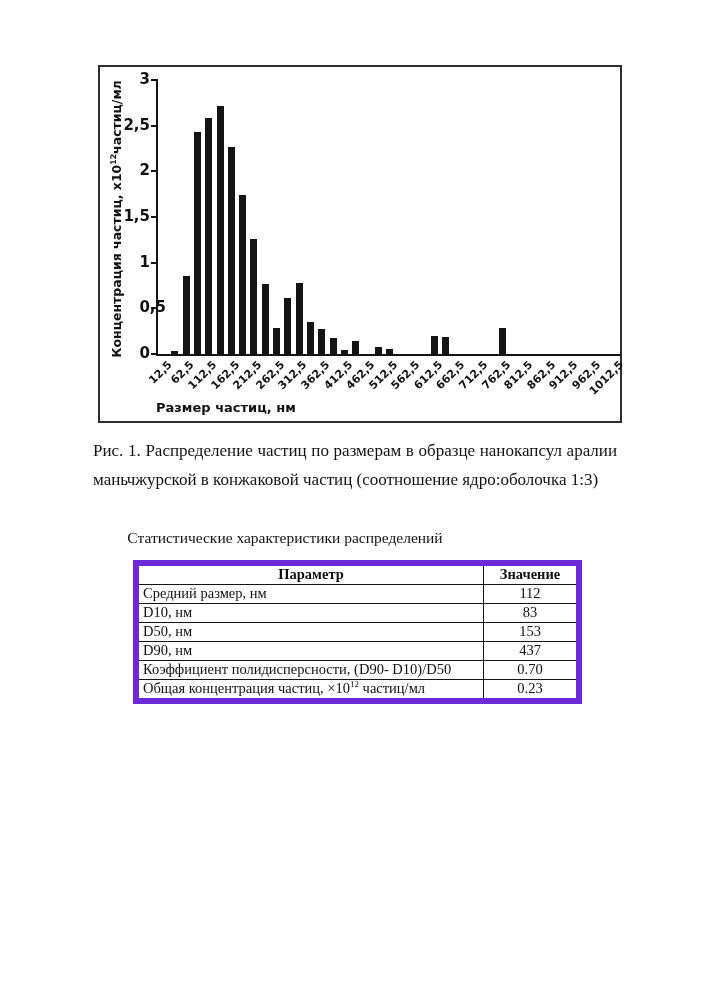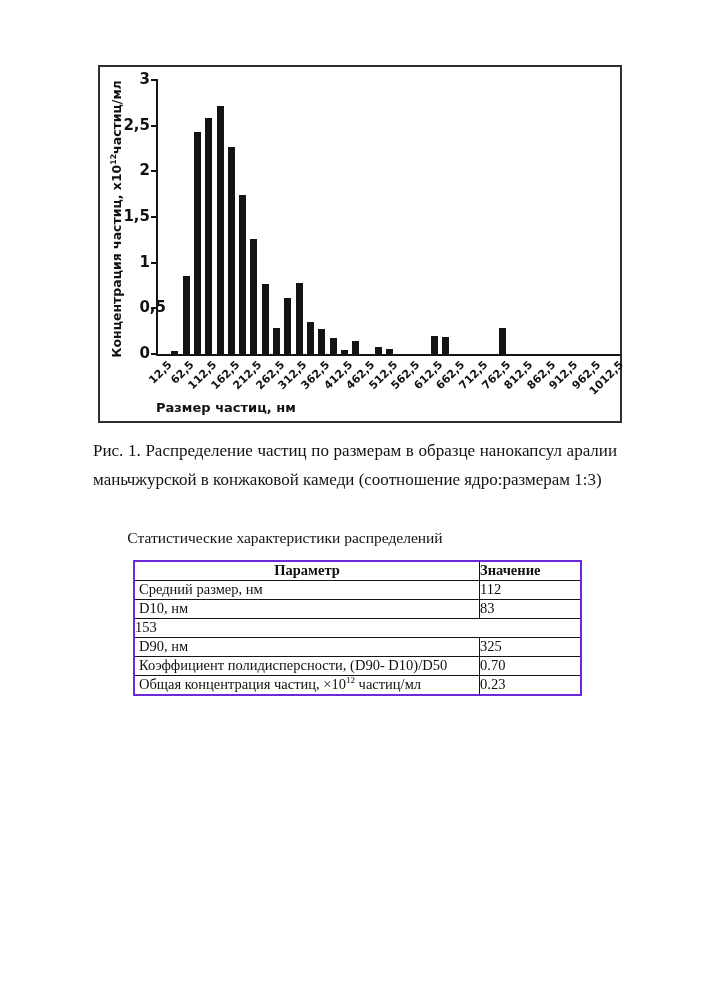--- a/index.html
+++ b/index.html
@@ -33,29 +33,29 @@
   
   .caption { position:absolute; left:93px; top:437px; width:524px;
              font-size:17px; line-height:28.5px; color:#121212; }
   .cap-line1 { text-align:justify; text-align-last:justify; }
   .cap-line2 { text-align:left; }
 
   
   .tbl-title { position:absolute; left:0; top:529px; width:570px; text-align:center;
                font-size:15.5px; color:#121212; }
   .ptable { position:absolute; left:133px; top:560px; width:449px;
-            border:2px solid #6d28d9; box-sizing:border-box; font-size:14.5px; color:#101010;
+            border:6px solid #6d28d9; box-sizing:border-box; font-size:14.5px; color:#101010;
             background:#fff; }
   .trow { display:flex; align-items:center; min-height:16px; }
   .trow + .trow { border-top:1.5px solid #141414; }
   .trow-header { min-height:18px; font-weight:bold; }
   .cell-param { width:345px; box-sizing:border-box; border-right:1.5px solid #141414;
                 padding:0 2px 1px 4px; }
   .trow-header .cell-param { text-align:center; padding-left:2px; }
-  .cell-value { flex:1; padding-bottom:1px; }
+  .cell-value { flex:1; text-align:center; padding-bottom:1px; }
 </style>
 </head>
 <body>
 
 <div class="page">
 
   <div class="figure-box">
     <div class="ytitle"><span>Концентрация частиц, х10</span><sup>12</sup><span>частиц/мл</span></div>
     <div class="plot">
         <div class="bar" style="left: 13.44px; height: 2.7px; background: rgb(20, 20, 20);"></div>
@@ -114,44 +114,45 @@
         <div class="xlab" style="right: 71.4px;">862,5</div>
         <div class="xlab" style="right: 48.82px;">912,5</div>
         <div class="xlab" style="right: 26.23px;">962,5</div>
         <div class="xlab" style="right: 3.65px;">1012,5</div>
       </div>
     <div class="xtitle">Размер частиц, нм</div>
   </div>
 
   <div class="caption">
     <div class="cap-line1">Рис. 1. Распределение частиц по размерам в образце нанокапсул аралии</div>
-    <div class="cap-line2">маньчжурской в конжаковой камеди (соотношение ядро:размерам 1:3)</div>
+    <div class="cap-line2">маньчжурской в конжаковой частиц (соотношение ядро:оболочка 1:3)</div>
   </div>
 
   <div class="tbl-title">Статистические характеристики распределений</div>
 
   <div class="ptable">
     <div class="trow trow-header">
       <div class="cell-param">Параметр</div>
       <div class="cell-value">Значение</div>
     </div>
   <div class="trow">
         <div class="cell-param">Средний размер, нм</div>
         <div class="cell-value">112</div>
       </div>
       <div class="trow">
         <div class="cell-param">D10, нм</div>
         <div class="cell-value">83</div>
       </div>
       <div class="trow">
+        <div class="cell-param">D50, нм</div>
         <div class="cell-value">153</div>
       </div>
       <div class="trow">
         <div class="cell-param">D90, нм</div>
-        <div class="cell-value">325</div>
+        <div class="cell-value">437</div>
       </div>
       <div class="trow">
         <div class="cell-param">Коэффициент полидисперсности, (D90- D10)/D50</div>
         <div class="cell-value">0.70</div>
       </div>
       <div class="trow">
         <div class="cell-param"><span>Общая концентрация частиц, ×10</span><sup>12</sup><span> частиц/мл</span></div>
         <div class="cell-value">0.23</div>
       </div>
     </div>

